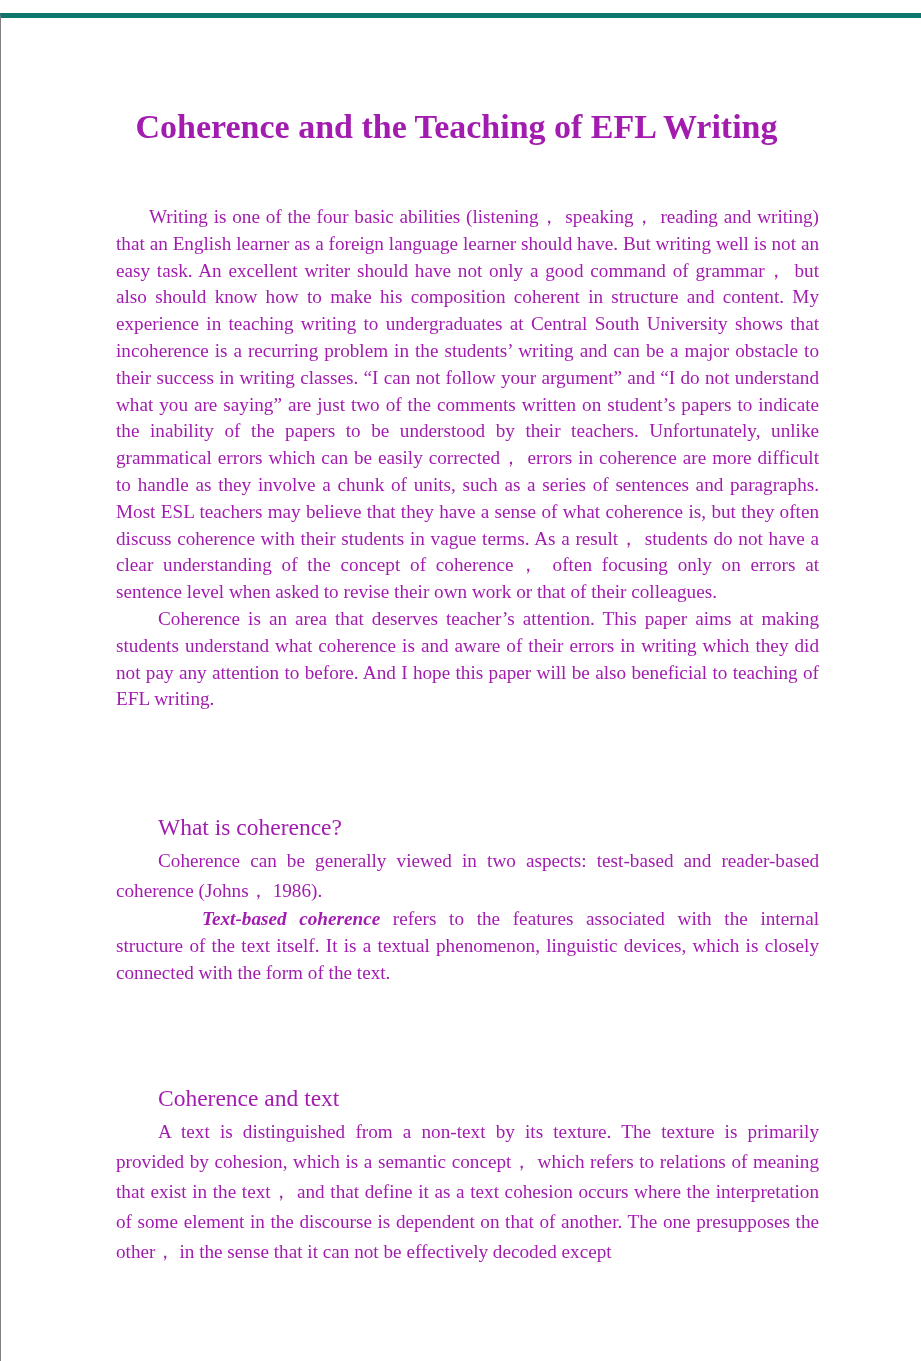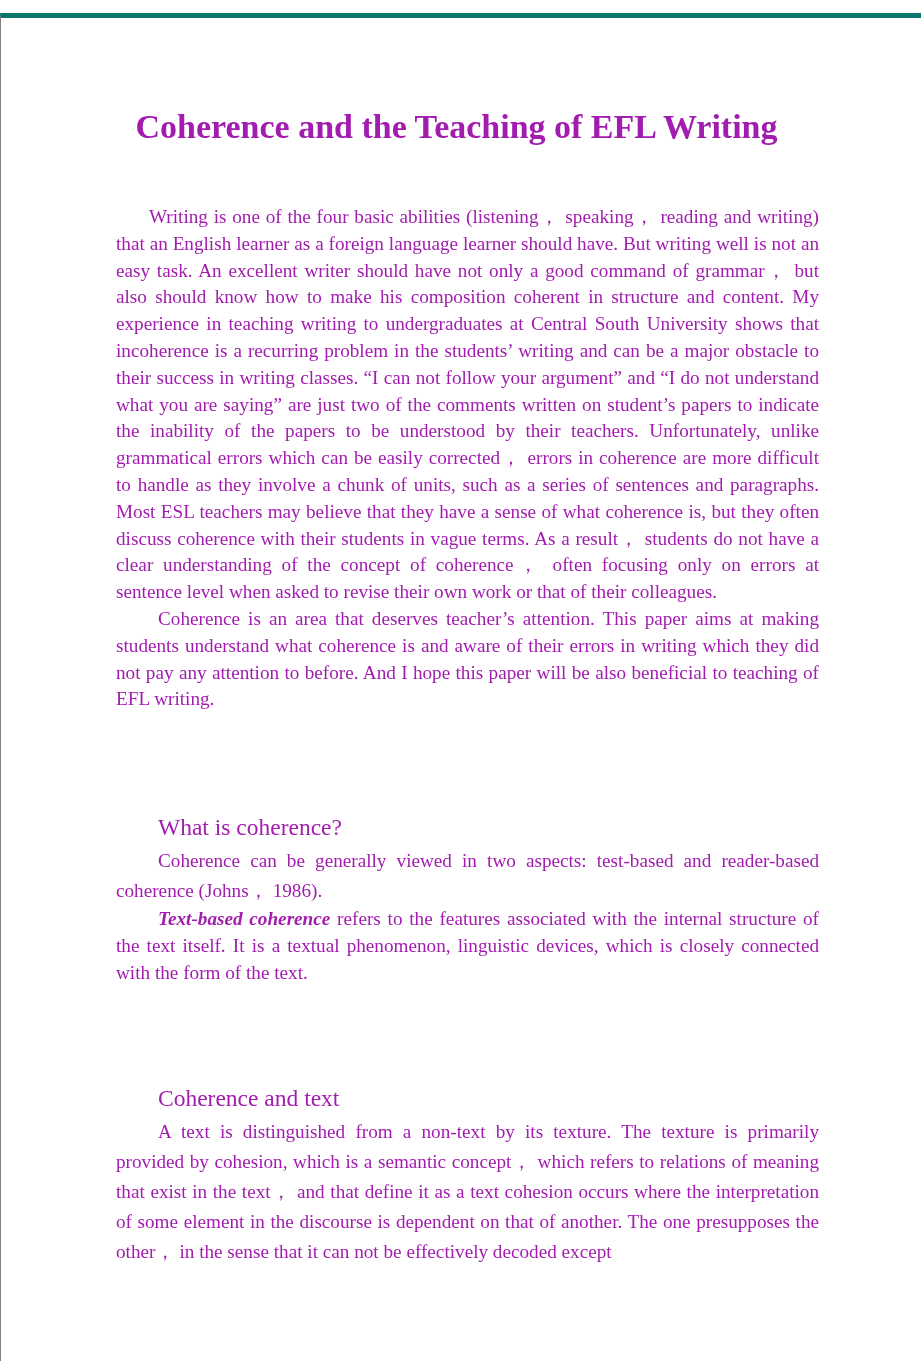--- a/index.html
+++ b/index.html
@@ -60,20 +60,21 @@
       font-weight: normal;
       font-size: 23.5px;
       line-height: 30px;
       margin: 0;
       padding-left: 42px;
     }
     .lh30 { line-height: 30px; }
     .bi {
       font-weight: bold;
       font-style: italic;
+      margin-left: 44px;
     }
   </style>
 </head>
 <body>
 
 <div class="page">
 
   <h1 class="title">Coherence and the Teaching of EFL Writing</h1>
 
   <div class="content" style="top:186px;">

